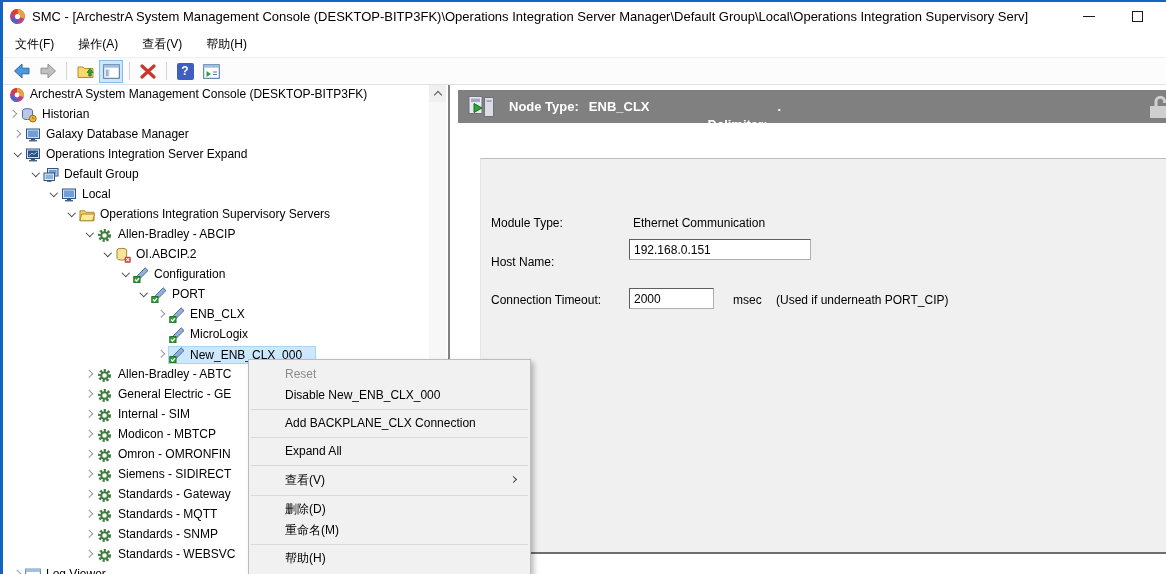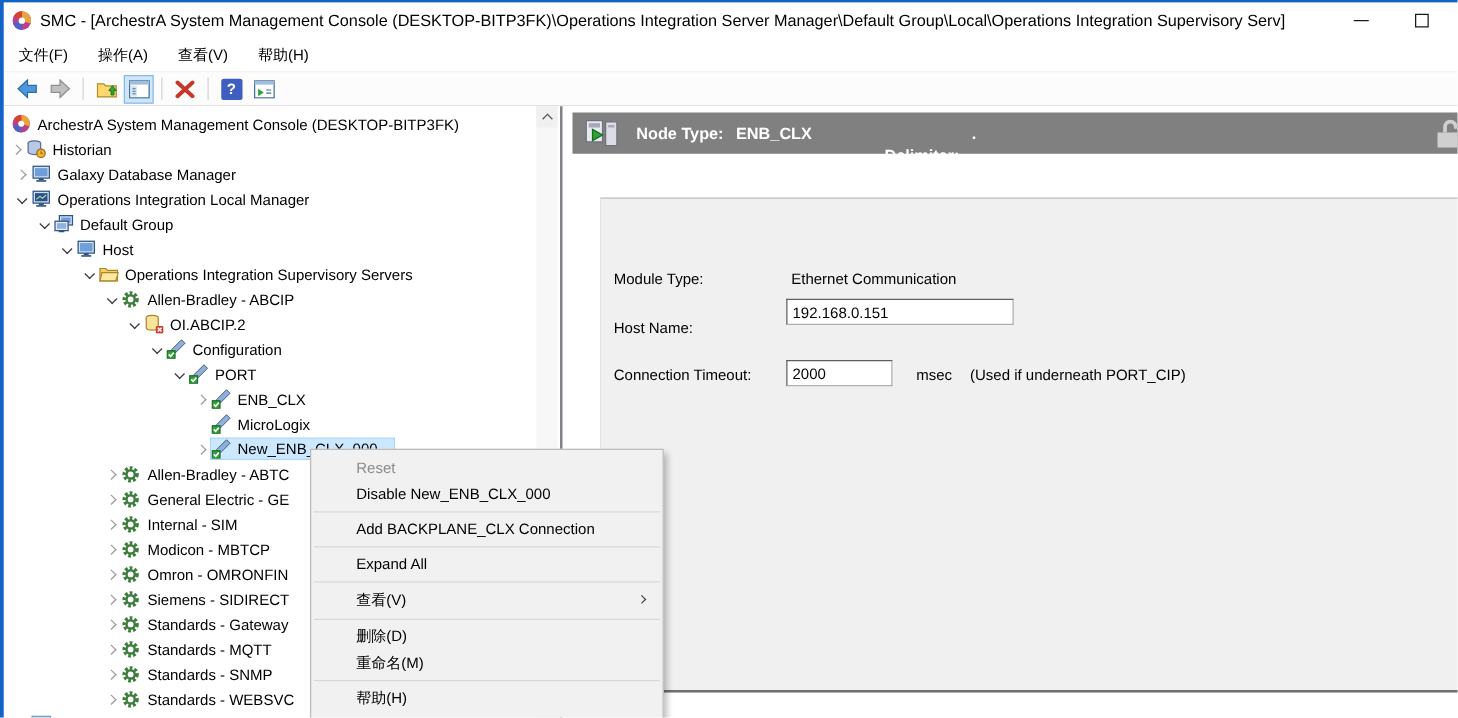--- a/index.html
+++ b/index.html
@@ -24,21 +24,21 @@
   
   .toolbar { position:absolute; left:0; top:56px; width:100%; height:27px; background:#fcfcfc; border-bottom:1px solid #e2e2e2; display:flex; align-items:center; }
   .tbtn { width:24px; height:23px; display:flex; align-items:center; justify-content:center; margin:0 1px; }
   .tbtn.sel { background:#cfe6fa; border:1px solid #8bbbe8; }
   .tsep { width:1px; height:18px; background:#d4d4d4; margin:0 5px; }
   .help-box { width:17px; height:17px; background:#3e5fc0; color:#fff; font-weight:bold; font-size:12px; display:flex; align-items:center; justify-content:center; border-radius:2px; }
   
   .main { position:absolute; left:0; top:83px; width:1163px; height:489px; }
   .tree-panel { position:absolute; left:0; top:0; width:447px; height:491px; background:#fff; border-right:2px solid #7f8389; overflow:hidden; }
   .tree { position:absolute; left:0; top:2px; right:19px; }
-  .trow { display:flex; align-items:flex-end; height:20px; white-space:nowrap; }
+  .trow { display:flex; align-items:flex-start; height:20px; white-space:nowrap; }
   .exp { width:14px; height:14px; flex:none; display:flex; align-items:center; justify-content:center; }
   .chev { display:inline-block; width:5.5px; height:5.5px; border-right:1.4px solid #9a9a9a; border-bottom:1.4px solid #9a9a9a; }
   .chev.c { transform:rotate(-45deg); margin-left:-2px; }
   .chev.e { border-color:#3d3d3d; transform:rotate(45deg); margin-top:-2px; }
   .ticon { width:17px; height:16px; flex:none; display:flex; align-items:center; }
   .tlabel { margin-left:4px; }
   .rowsel { display:flex; align-items:center; background:#cce8ff; outline:1px solid #a8d4f5; }
   .rowsel .tlabel { margin-right:13px; }
   
   .vscroll { position:absolute; right:2px; top:0; width:17px; height:100%; background:#f7f7f7; }
@@ -193,21 +193,21 @@
           </span>
         <span class="ticon">
             <svg width="16" height="16" viewBox="0 0 16 16">
               <rect x="1.5" y="2" width="13" height="9.5" fill="#cfe0f7" stroke="#31547e"></rect>
               <rect x="3" y="3.5" width="10" height="6.5" fill="#2e4f8f"></rect>
               <path d="M4 8.5 l3-2.5 2 1.5 3-2.5" stroke="#9fe08f" fill="none"></path>
               <rect x="6" y="11.5" width="4" height="1.6" fill="#31547e"></rect>
               <rect x="4" y="13.1" width="8" height="1.3" fill="#31547e"></rect>
             </svg>
           </span>
-        <span class="tlabel">Operations Integration Local Manager</span>
+        <span class="tlabel">Operations Integration Server Expand</span>
       </div>
 
       <div class="trow" style="padding-left:26px">
         <span class="exp">
             <i class="chev e"></i>
           </span>
         <span class="ticon">
             <svg width="16" height="16" viewBox="0 0 16 16">
               <rect x="4.5" y="1.5" width="10.5" height="7.5" fill="#cfe0f7" stroke="#31547e"></rect>
               <rect x="6" y="3" width="7.5" height="4.5" fill="#6f9fd8"></rect>
@@ -224,21 +224,21 @@
             <i class="chev e"></i>
           </span>
         <span class="ticon">
             <svg width="16" height="16" viewBox="0 0 16 16">
               <rect x="1.5" y="2" width="13" height="9.5" fill="#cfe0f7" stroke="#31547e"></rect>
               <rect x="3" y="3.5" width="10" height="6.5" fill="#6f9fd8"></rect>
               <rect x="6" y="11.5" width="4" height="1.6" fill="#31547e"></rect>
               <rect x="4" y="13.1" width="8" height="1.3" fill="#31547e"></rect>
             </svg>
           </span>
-        <span class="tlabel">Host</span>
+        <span class="tlabel">Local</span>
       </div>
 
       <div class="trow" style="padding-left:62px">
         <span class="exp">
             <i class="chev e"></i>
           </span>
         <span class="ticon">
             <svg width="16" height="15" viewBox="0 0 17 15">
               <path d="M1 2.5 h5 l1.4 1.6 H16 V13 H1 z" fill="#f7cf5e" stroke="#a8862a"></path>
               <path d="M2.8 6 H16.6 L14.4 13 H1 z" fill="#ffe9a0" stroke="#a8862a"></path>

